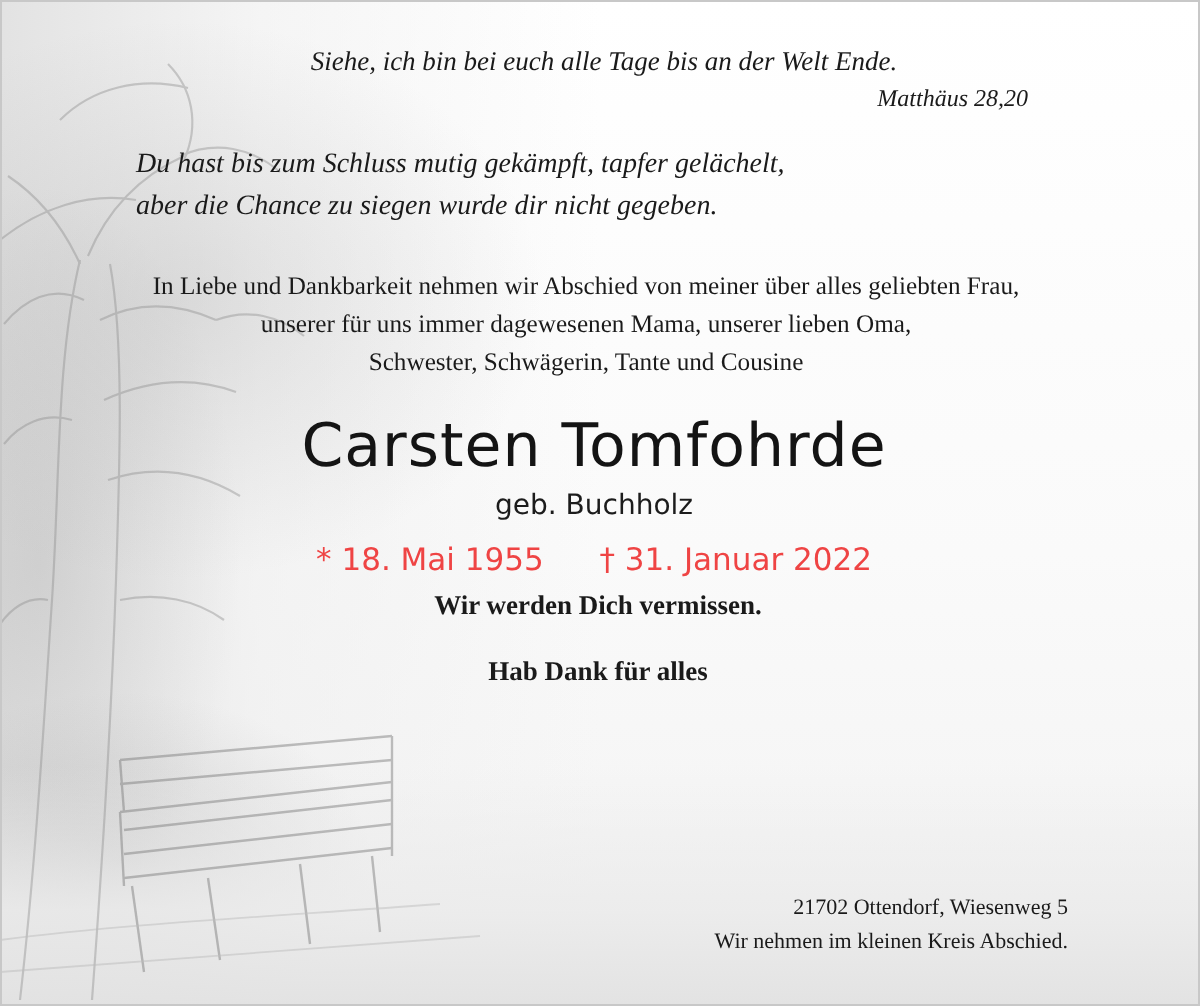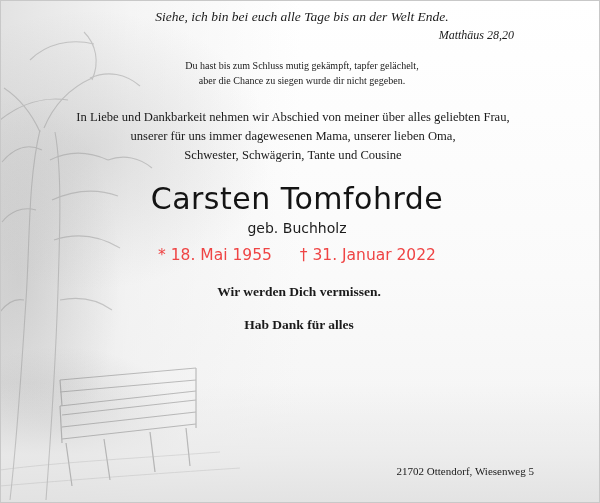--- a/index.html
+++ b/index.html
@@ -49,40 +49,40 @@
     position: absolute;
     inset: 0;
     border: 1px solid #c8c8c8;
     pointer-events: none;
   }
   .content {
     position: relative;
     width: 564px;
     height: 503px;
     box-sizing: border-box;
-    padding: 8px 28px 16px 28px;
+    padding: 22px 28px 16px 28px;
     color: #1a1a1a;
   }
   .verse {
     text-align: center;
     font-style: italic;
     font-size: 13.5px;
     line-height: 1.35;
     margin: 0 0 2px 0;
     padding-left: 40px;
   }
   .verse-src {
     text-align: right;
     font-style: italic;
     font-size: 12px;
     margin: 2px 22px 0 0;
   }
   .block {
-    text-align: center;
-    font-size: 10px;
+    font-style: italic;
+    font-size: 14px;
     line-height: 1.45;
     margin-top: 16px;
     padding-left: 40px;
   }
   .intro {
     text-align: center;
     font-size: 12.6px;
     line-height: 1.5;
     margin-top: 20px;
     padding-left: 22px;
@@ -113,21 +113,21 @@
     color: #ef4444;
   }
   .dates .sep {
     display: inline-block;
     width: 18px;
   }
   .miss {
     text-align: center;
     font-weight: bold;
     font-size: 13.5px;
-    margin-top: 20px;
+    margin-top: 6px;
     padding-left: 34px;
   }
   .thanks {
     text-align: center;
     font-weight: bold;
     font-size: 13.5px;
     margin-top: 17px;
     padding-left: 34px;
   }
   .mourners {
@@ -219,18 +219,19 @@
       <span class="sep"></span>
       <span>† 31. Januar 2022</span>
     </div>
 
     <div class="miss">Wir werden Dich vermissen.</div>
     <div class="thanks">Hab Dank für alles</div>
 
 
     <div class="footer">
       <div>21702 Ottendorf, Wiesenweg 5</div>
+      <div>Wir nehmen im kleinen Kreis Abschied.</div>
     </div>
 
   </div>
 
   <div class="frame"></div>
 </div>
 
 </body></html>

